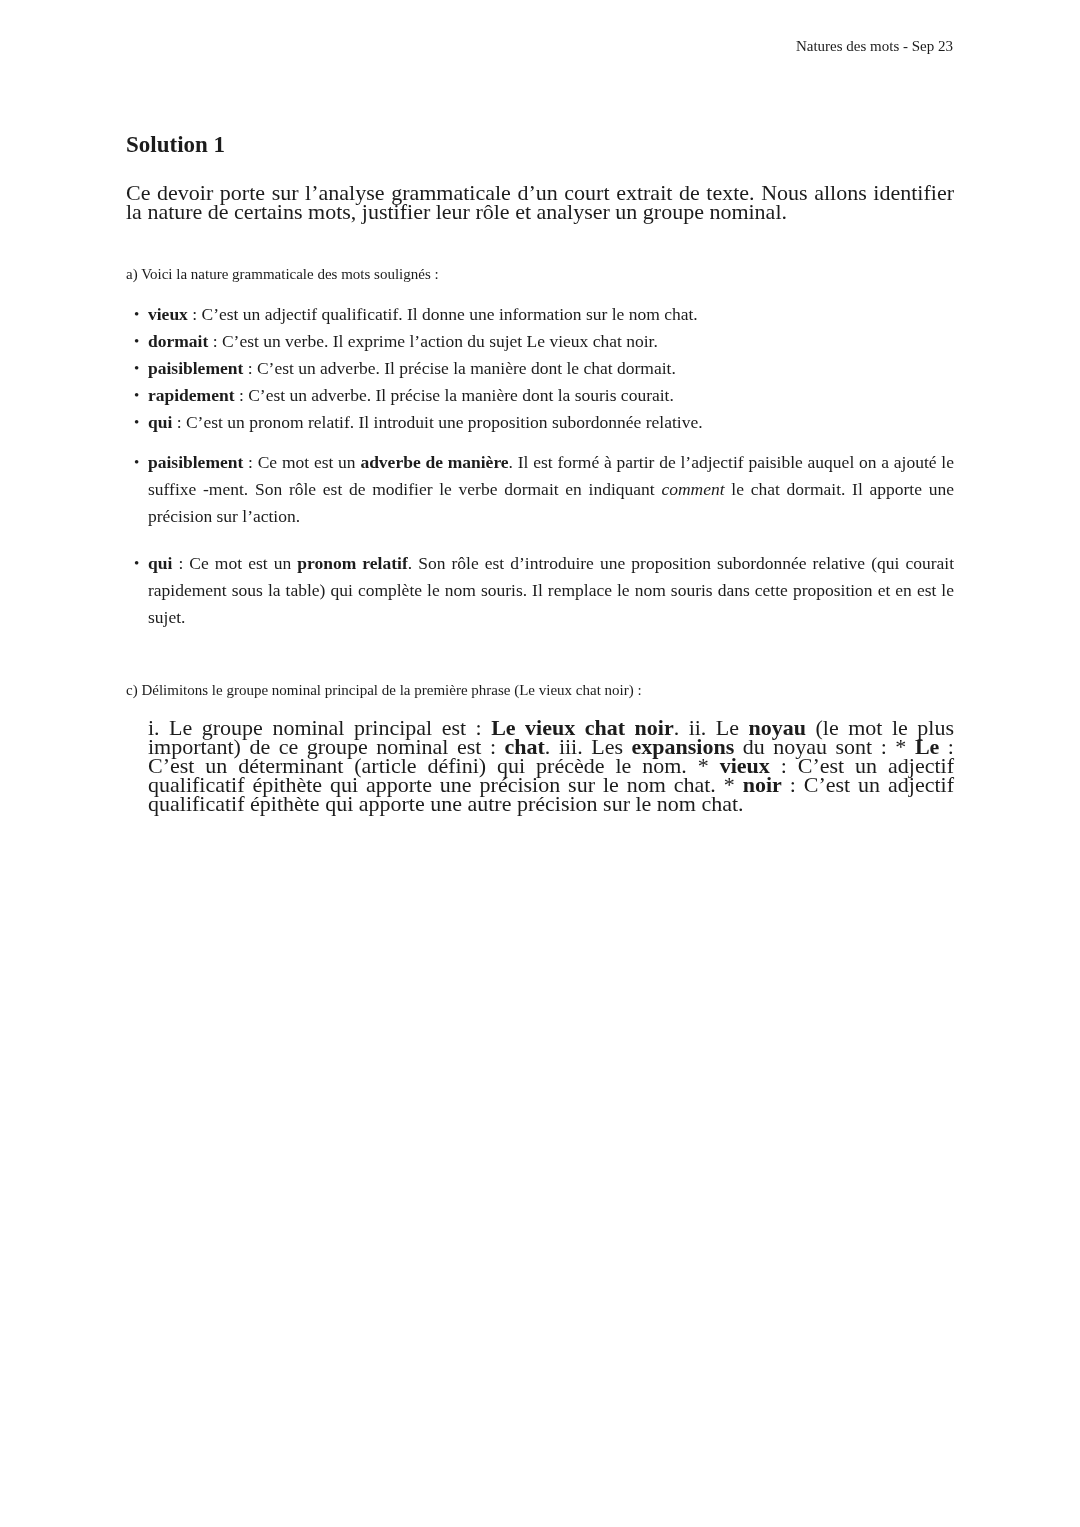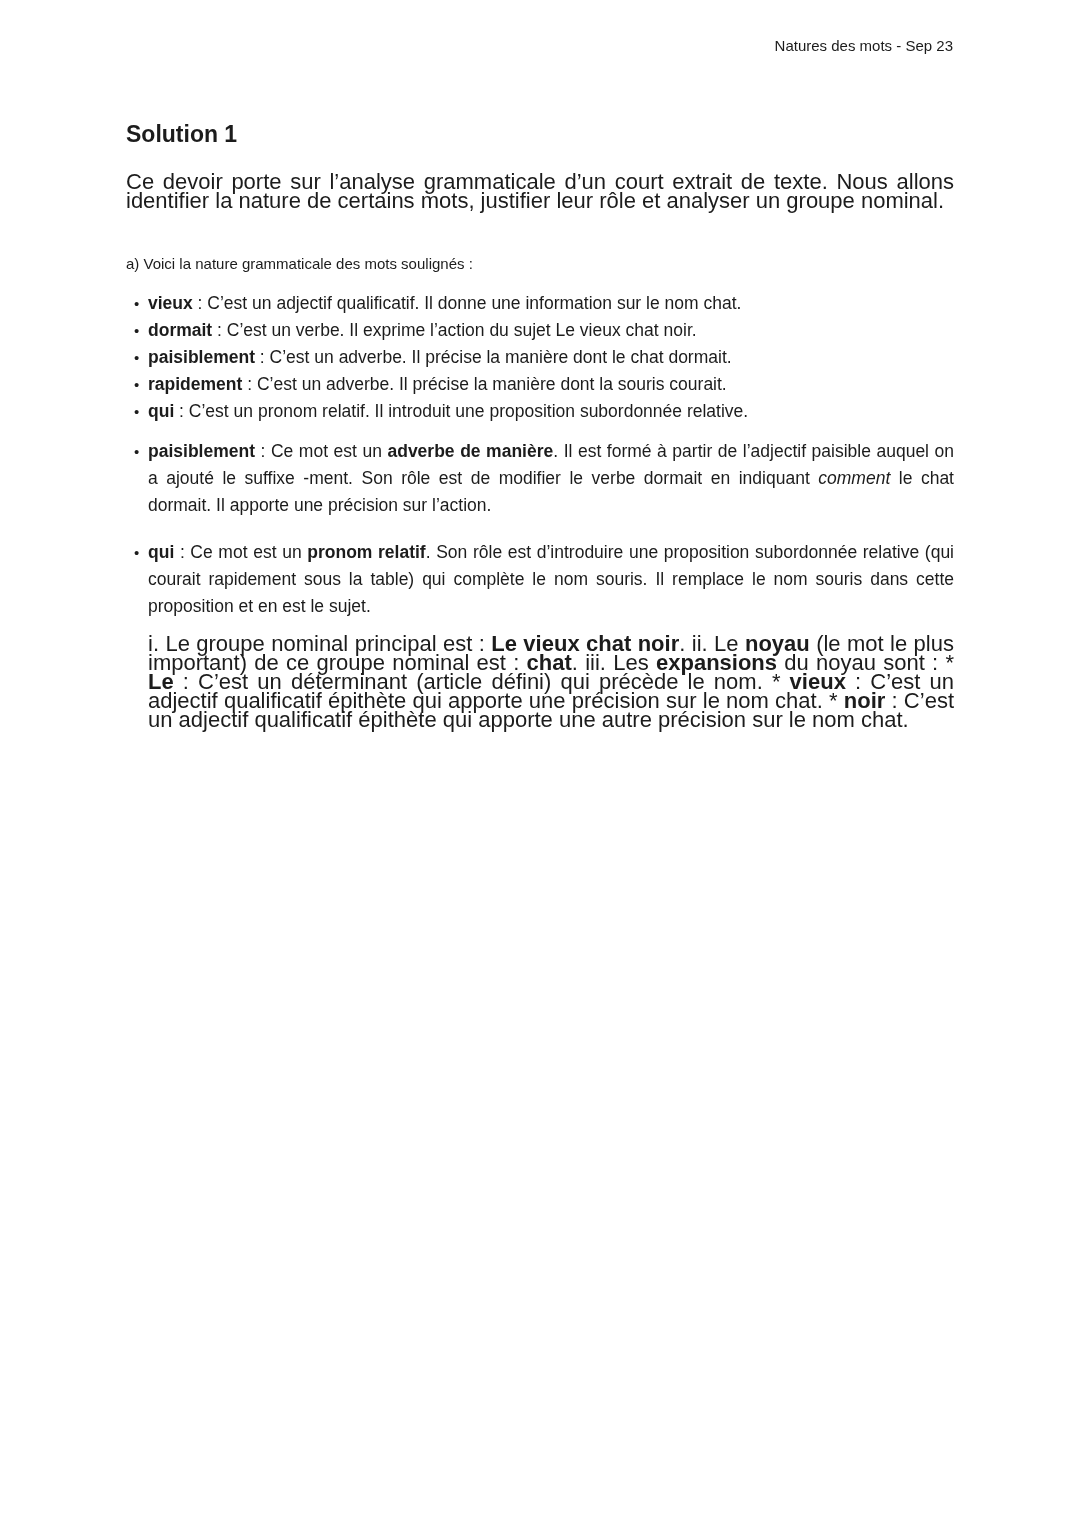--- a/index.html
+++ b/index.html
@@ -5,21 +5,21 @@
   html, body {
     margin: 0;
     padding: 0;
     background: #ffffff;
   }
   .page {
     position: relative;
     width: 1080px;
     height: 1271px;
     background: #ffffff;
-    font-family: Liberation Sans, sans-serif;
+    font-family: Liberation Serif, serif;
     color: #1c1c1c;
     overflow: hidden;
   }
   .doc-header {
     position: absolute;
     top: 36px;
     right: 127px;
     font-size: 15px;
     line-height: 20px;
     color: #1c1c1c;
@@ -29,21 +29,21 @@
     top: 1426px;
     left: 0;
     width: 100%;
     text-align: center;
     font-size: 16px;
     color: #000000;
   }
   .content {
     position: absolute;
     left: 126px;
-    top: 0;
+    top: 11px;
     width: 828px;
   }
   .title {
     margin: 118px 0 0 0;
     font-size: 23px;
     line-height: 32px;
     font-weight: bold;
   }
   .body-text {
     font-size: 22px;
@@ -111,19 +111,20 @@
       <li><span class="rt-b">paisiblement</span><span> : C’est un adverbe. Il précise la manière dont le chat dormait.</span></li>
       <li><span class="rt-b">rapidement</span><span> : C’est un adverbe. Il précise la manière dont la souris courait.</span></li>
       <li><span class="rt-b">qui</span><span> : C’est un pronom relatif. Il introduit une proposition subordonnée relative.</span></li>
     </ul>
 
     <ul class="bullets spaced">
       <li><span class="rt-b">paisiblement</span><span> : Ce mot est un </span><span class="rt-b">adverbe de manière</span><span>. Il est formé à partir de l’adjectif paisible auquel on a ajouté le suffixe -ment. Son rôle est de modifier le verbe dormait en indiquant </span><span class="rt-i">comment</span><span> le chat dormait. Il apporte une précision sur l’action.</span></li>
       <li><span class="rt-b">qui</span><span> : Ce mot est un </span><span class="rt-b">pronom relatif</span><span>. Son rôle est d’introduire une proposition subordonnée relative (qui courait rapidement sous la table) qui complète le nom souris. Il remplace le nom souris dans cette proposition et en est le sujet.</span></li>
     </ul>
 
+    <div class="section-heading body-text heading-c">c) Délimitons le groupe nominal principal de la première phrase (Le vieux chat noir) :</div>
     <p class="body-text c-paragraph"><span>i. Le groupe nominal principal est : </span><span class="rt-b">Le vieux chat noir</span><span>. ii. Le </span><span class="rt-b">noyau</span><span> (le mot le plus important) de ce groupe nominal est : </span><span class="rt-b">chat</span><span>. iii. Les </span><span class="rt-b">expansions</span><span> du noyau sont : * </span><span class="rt-b">Le</span><span> : C’est un déterminant (article défini) qui précède le nom. * </span><span class="rt-b">vieux</span><span> : C’est un adjectif qualificatif épithète qui apporte une précision sur le nom chat. * </span><span class="rt-b">noir</span><span> : C’est un adjectif qualificatif épithète qui apporte une autre précision sur le nom chat.</span></p>
 
   </div>
 
   <div class="doc-footer">5 / 7</div>
 
 </div>
 
 </body></html>

